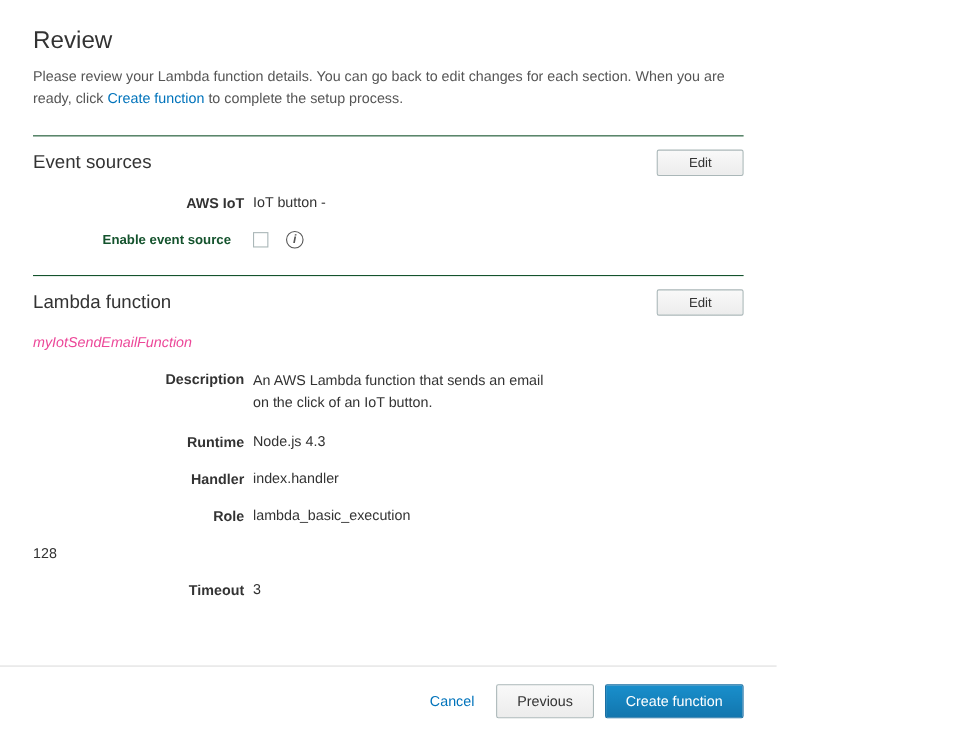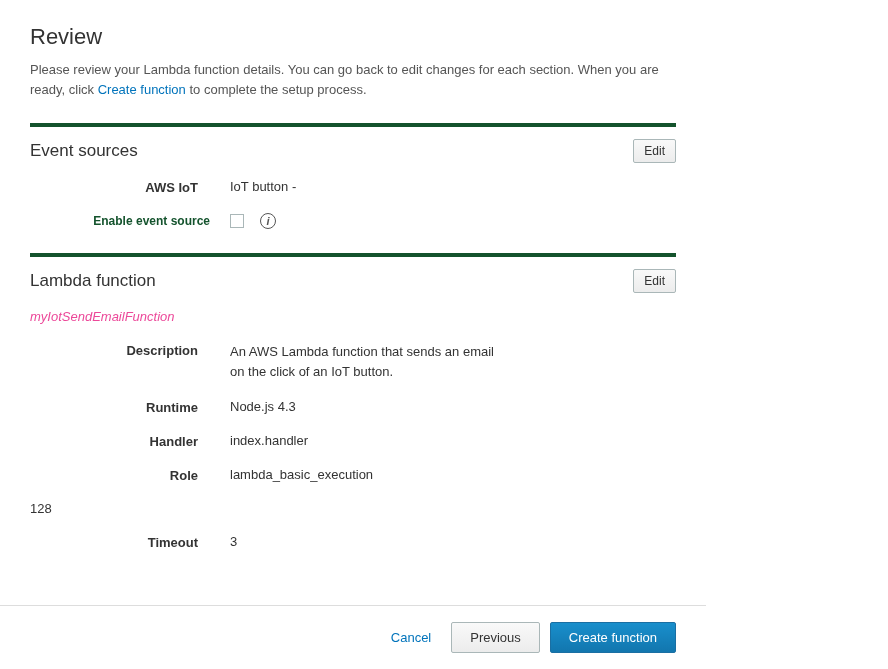--- a/index.html
+++ b/index.html
@@ -45,51 +45,51 @@
     }
 
     .section {
       margin-bottom: 24px;
     }
 
     .section-header {
       display: flex;
       justify-content: space-between;
       align-items: center;
-      border-top: 4px solid #14532d;
+      border-top: 1px solid #14532d;
       padding-top: 12px;
       margin-bottom: 16px;
     }
 
     .section-title {
       font-size: 17px;
       font-weight: 400;
       color: #333;
     }
 
     .edit-button {
       border: 1px solid #aab7b8;
       background: linear-gradient(to bottom, #f9f9f9, #ececec);
       color: #333;
-      padding: 4px 10px;
+      padding: 4px 28px;
       font-size: 12px;
       cursor: pointer;
       border-radius: 2px;
     }
 
     .field-row {
       display: flex;
       margin-bottom: 18px;
       align-items: flex-start;
     }
 
     .field-label {
       width: 200px;
       text-align: right;
-      padding-right: 32px;
+      padding-right: 8px;
       font-weight: 700;
       font-size: 13px;
       color: #333;
       flex-shrink: 0;
       padding-top: 1px;
     }
 
     .field-value {
       flex: 1;
       font-size: 13px;

